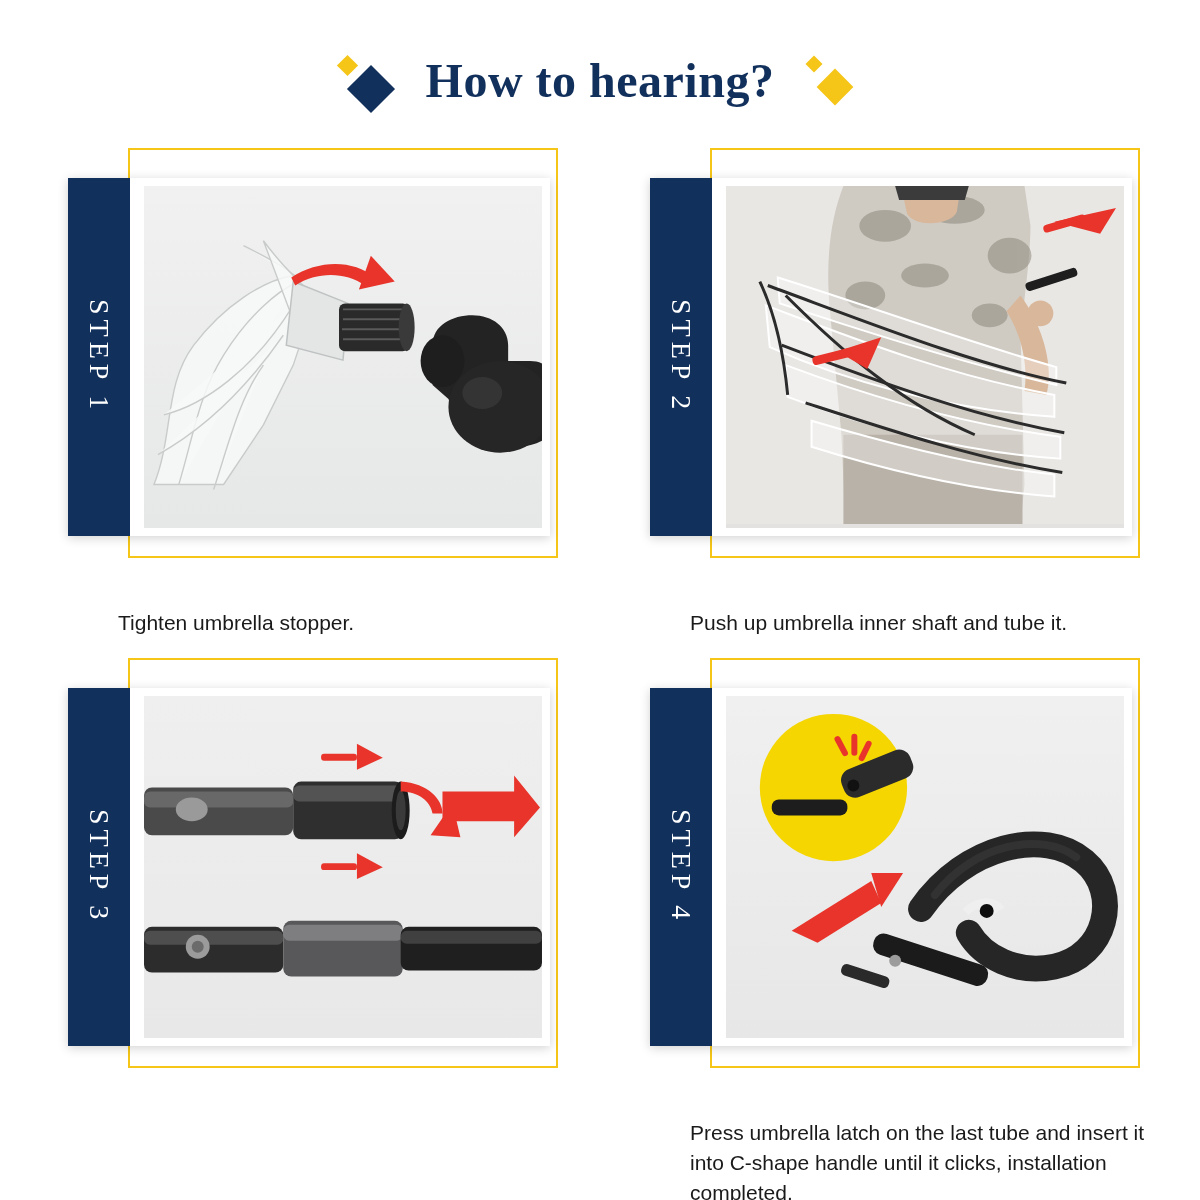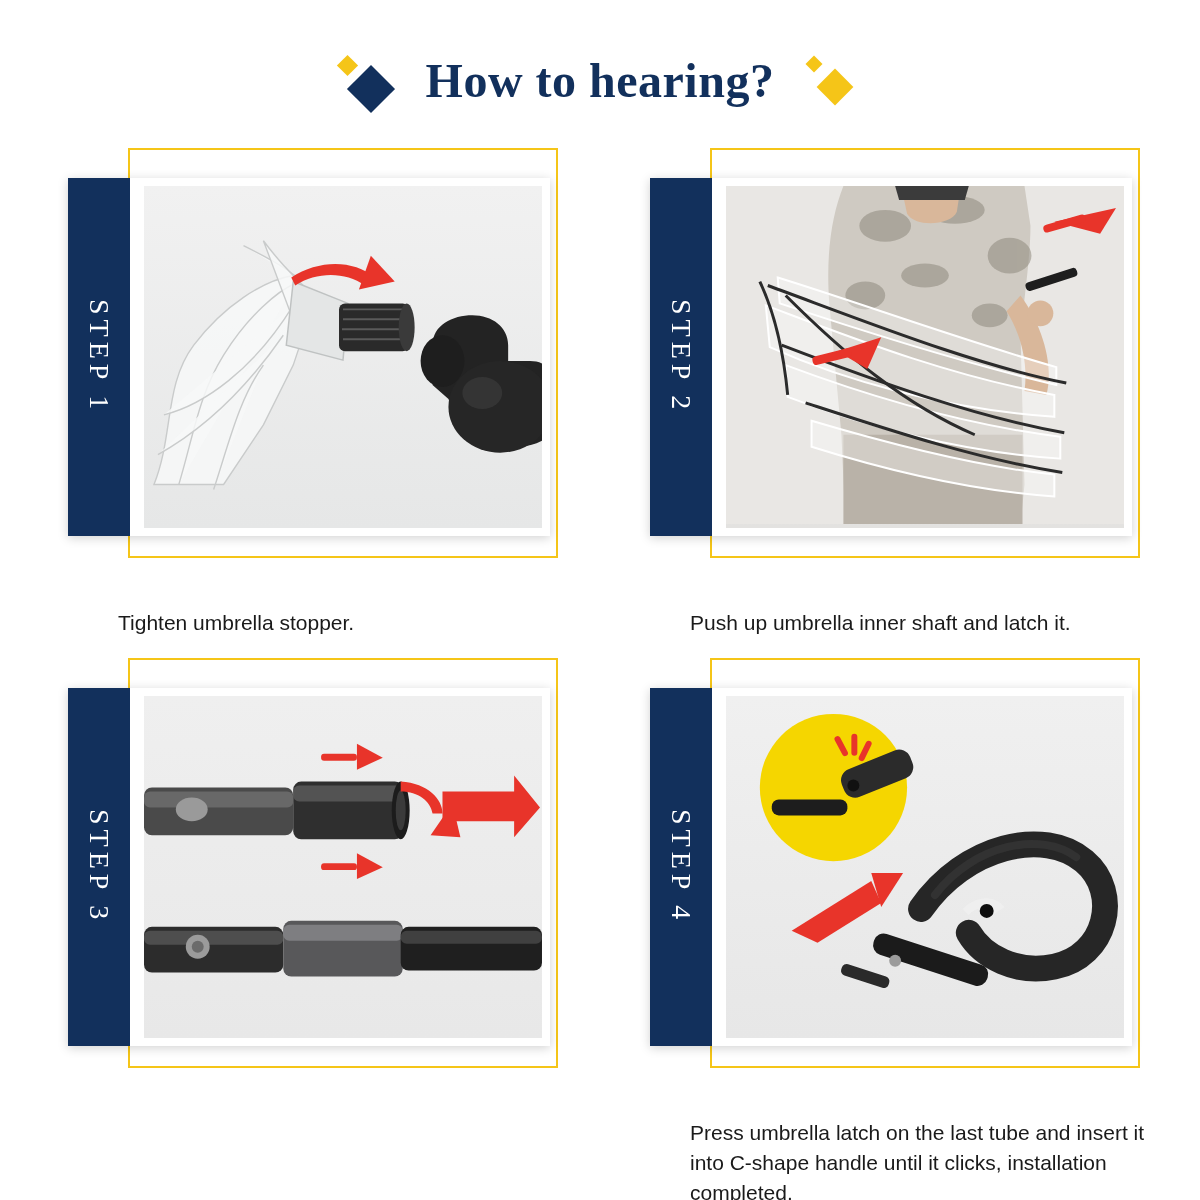--- a/index.html
+++ b/index.html
@@ -247,21 +247,21 @@
 
             <g class="red">
               <polygon points="330,36 392,22 376,48"></polygon>
               <rect x="318" y="40" width="44" height="8" rx="4" transform="rotate(-16 318 40)"></rect>
               <polygon points="112,166 156,152 142,184"></polygon>
               <rect x="86" y="172" width="40" height="9" rx="4" transform="rotate(-14 86 172)"></rect>
             </g>
           </svg>
         </div>
       </div>
-      <div class="caption">Push up umbrella inner shaft and latch it.</div>
+      <div class="caption">Push up umbrella inner shaft and tube it.</div>
     </div>
 
     <div class="card left">
       <div class="bracket"></div>
       <div class="shot">
         <div class="step-tab">
           <span>STEP 3</span>
         </div>
         <div class="photo">
           <div class="bg3"></div>

